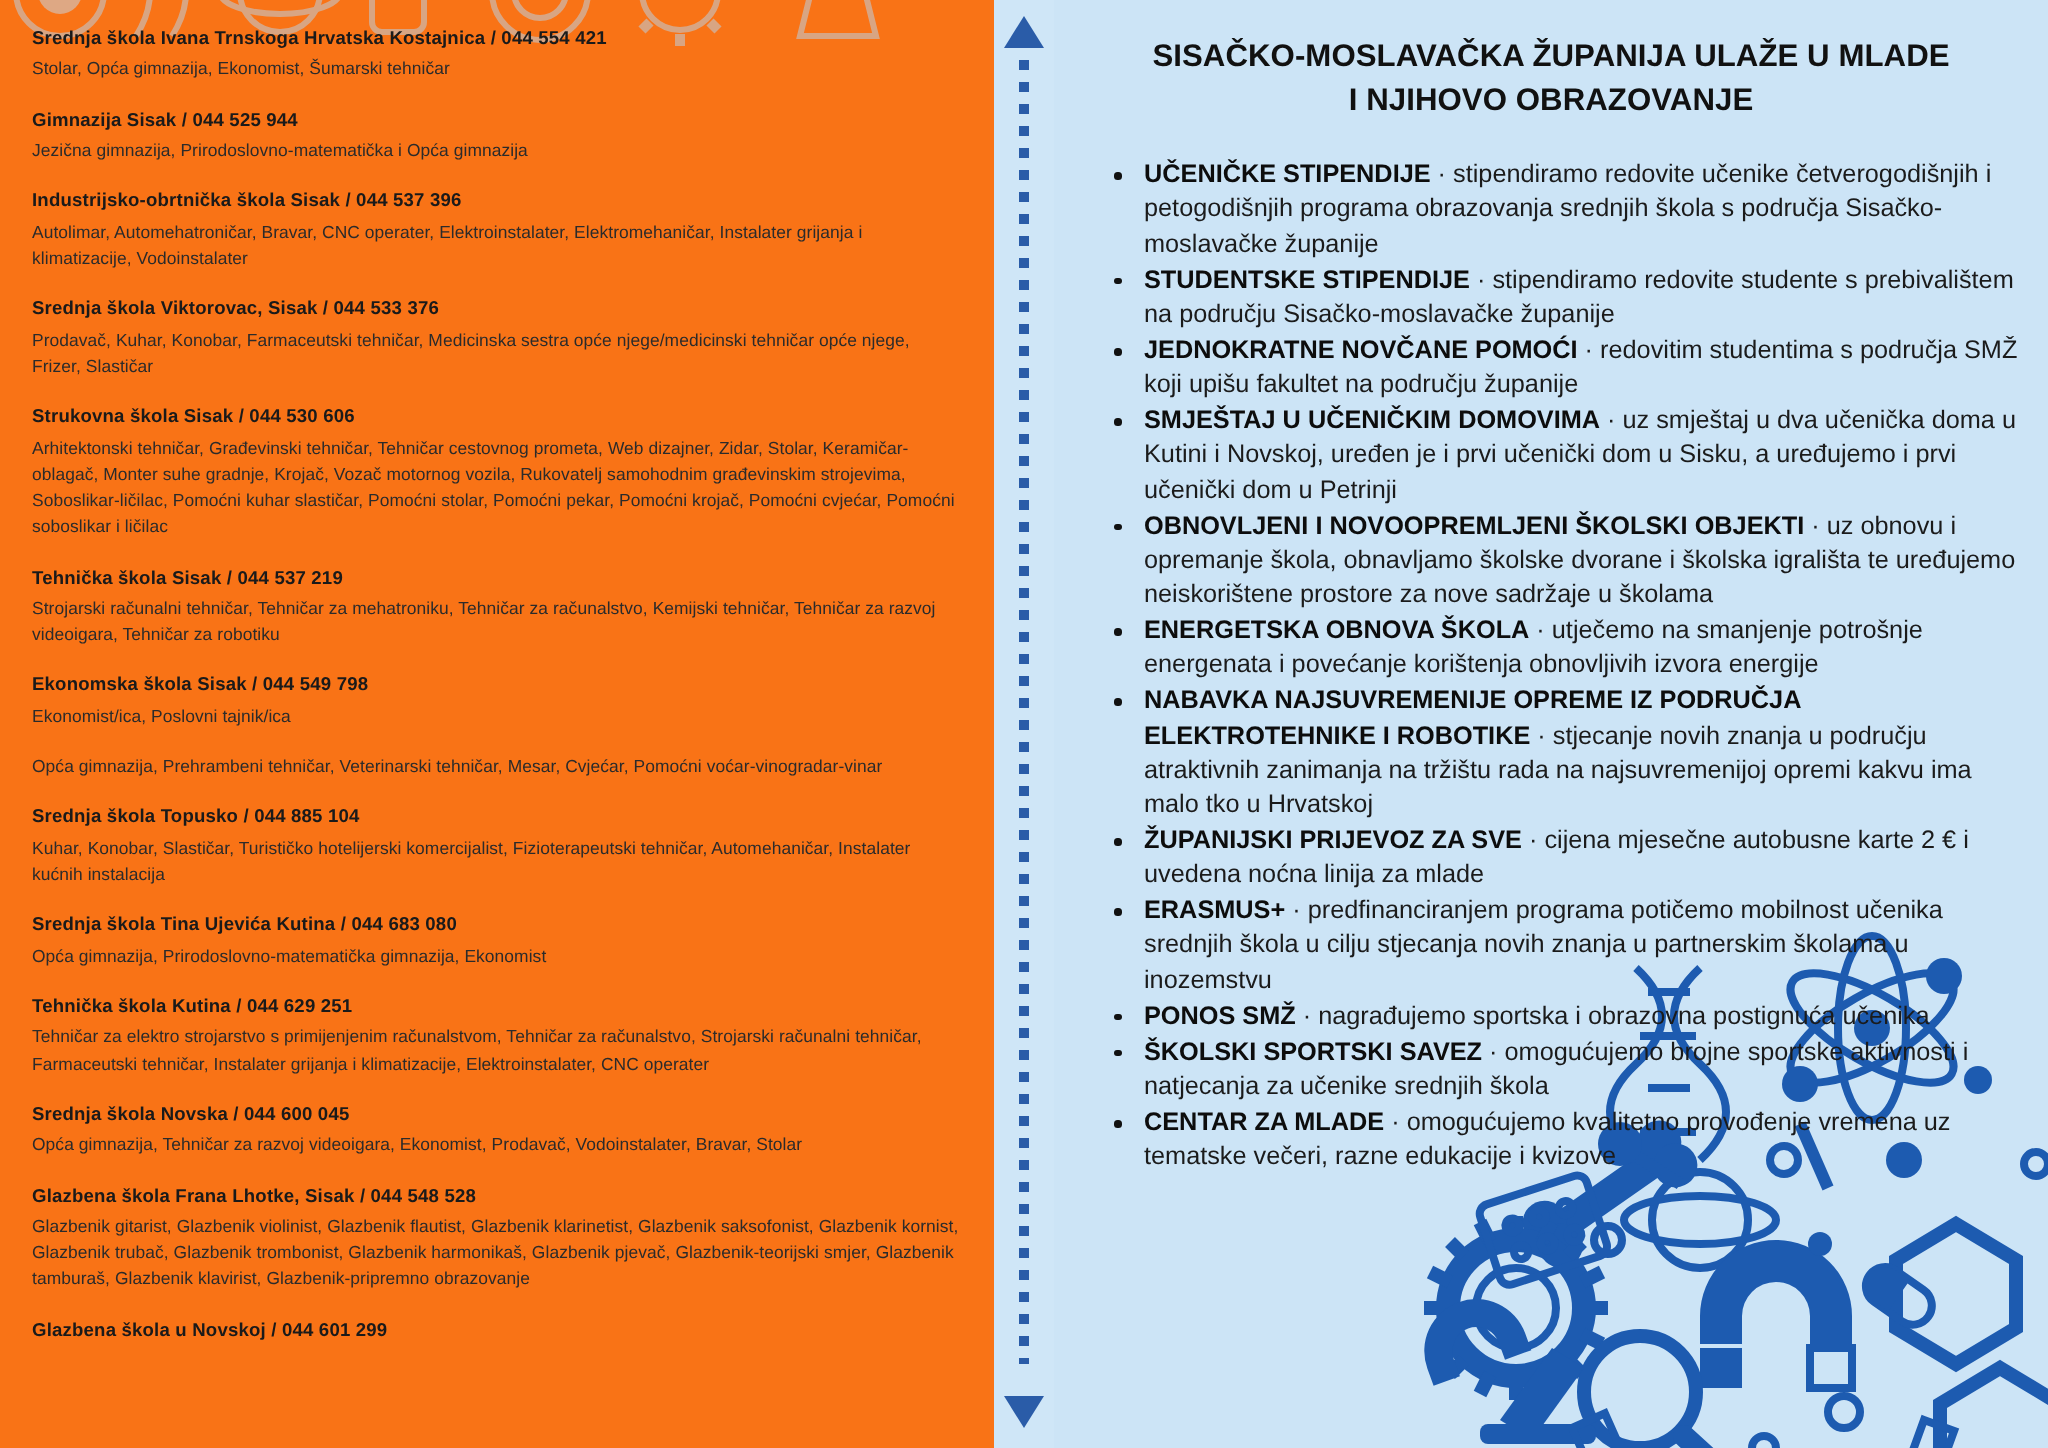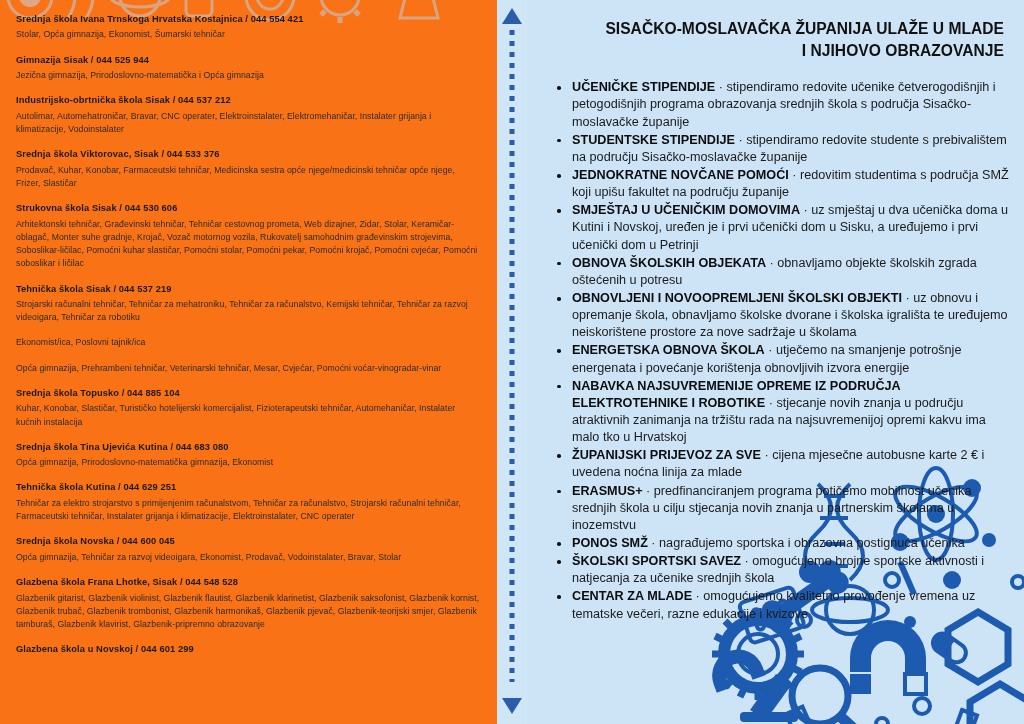--- a/index.html
+++ b/index.html
@@ -96,21 +96,21 @@
     transform:translateX(-50%);
     width:0;height:0;
     border-left:10px solid transparent;
     border-right:10px solid transparent;
   }
   .arrow-up{ top:8px; border-bottom:16px solid #2a5ca8; }
   .arrow-down{ bottom:10px; border-top:16px solid #2a5ca8; }
 
   
   .headline{
-    text-align:right;
+    text-align:center;
     font-size:15.6px;
     font-weight:bold;
     color:#111;
     line-height:1.42;
     margin:6px 6px 17px 10px;
     letter-spacing:.002em;
     position:relative;z-index:3;
   }
   ul.benefits{
     list-style:none;
@@ -187,40 +187,41 @@
         <div class="school-name">Srednja škola Ivana Trnskoga Hrvatska Kostajnica / 044 554 421</div>
         <div class="school-programs">Stolar, Opća gimnazija, Ekonomist, Šumarski tehničar</div>
       </div>
 
       <div class="school">
         <div class="school-name">Gimnazija Sisak / 044 525 944</div>
         <div class="school-programs">Jezična gimnazija, Prirodoslovno-matematička i Opća gimnazija</div>
       </div>
 
       <div class="school">
-        <div class="school-name">Industrijsko-obrtnička škola Sisak / 044 537 212</div>
+        <div class="school-name">Industrijsko-obrtnička škola Sisak / 044 537 396</div>
         <div class="school-programs">Autolimar, Automehatroničar, Bravar, CNC operater, Elektroinstalater, Elektromehaničar, Instalater grijanja i klimatizacije, Vodoinstalater</div>
       </div>
 
       <div class="school">
         <div class="school-name">Srednja škola Viktorovac, Sisak / 044 533 376</div>
         <div class="school-programs">Prodavač, Kuhar, Konobar, Farmaceutski tehničar, Medicinska sestra opće njege/medicinski tehničar opće njege, Frizer, Slastičar</div>
       </div>
 
       <div class="school">
         <div class="school-name">Strukovna škola Sisak / 044 530 606</div>
         <div class="school-programs">Arhitektonski tehničar, Građevinski tehničar, Tehničar cestovnog prometa, Web dizajner, Zidar, Stolar, Keramičar-oblagač, Monter suhe gradnje, Krojač, Vozač motornog vozila, Rukovatelj samohodnim građevinskim strojevima, Soboslikar-ličilac, Pomoćni kuhar slastičar, Pomoćni stolar, Pomoćni pekar, Pomoćni krojač, Pomoćni cvjećar, Pomoćni soboslikar i ličilac</div>
       </div>
 
       <div class="school">
         <div class="school-name">Tehnička škola Sisak / 044 537 219</div>
         <div class="school-programs">Strojarski računalni tehničar, Tehničar za mehatroniku, Tehničar za računalstvo, Kemijski tehničar, Tehničar za razvoj videoigara, Tehničar za robotiku</div>
       </div>
 
       <div class="school">
+        <div class="school-name">Ekonomska škola Sisak / 044 549 798</div>
         <div class="school-programs">Ekonomist/ica, Poslovni tajnik/ica</div>
       </div>
 
       <div class="school">
         <div class="school-programs">Opća gimnazija, Prehrambeni tehničar, Veterinarski tehničar, Mesar, Cvjećar, Pomoćni voćar-vinogradar-vinar</div>
       </div>
 
 
       <div class="school">
         <div class="school-name">Srednja škola Topusko / 044 885 104</div>
@@ -266,21 +267,20 @@
     <div class="headline">
       <div>SISAČKO-MOSLAVAČKA ŽUPANIJA ULAŽE U MLADE</div>
       <div>I NJIHOVO OBRAZOVANJE</div>
     </div>
 
     <ul class="benefits">
       <li><span class="term">UČENIČKE STIPENDIJE</span><span class="sep"> · </span><span>stipendiramo redovite učenike četverogodišnjih i petogodišnjih programa obrazovanja srednjih škola s područja Sisačko-moslavačke županije</span></li>
       <li><span class="term">STUDENTSKE STIPENDIJE</span><span class="sep"> · </span><span>stipendiramo redovite studente s prebivalištem na području Sisačko-moslavačke županije</span></li>
       <li><span class="term">JEDNOKRATNE NOVČANE POMOĆI</span><span class="sep"> · </span><span>redovitim studentima s područja SMŽ koji upišu fakultet na području županije</span></li>
       <li><span class="term">SMJEŠTAJ U UČENIČKIM DOMOVIMA</span><span class="sep"> · </span><span>uz smještaj u dva učenička doma u Kutini i Novskoj, uređen je i prvi učenički dom u Sisku, a uređujemo i prvi učenički dom u Petrinji</span></li>
-      <li><span class="term">OBNOVA ŠKOLSKIH OBJEKATA</span><span class="sep"> · </span><span>obnavljamo objekte školskih zgrada oštećenih u potresu</span></li>
       <li><span class="term">OBNOVLJENI I NOVOOPREMLJENI ŠKOLSKI OBJEKTI</span><span class="sep"> · </span><span>uz obnovu i opremanje škola, obnavljamo školske dvorane i školska igrališta te uređujemo neiskorištene prostore za nove sadržaje u školama</span></li>
       <li><span class="term">ENERGETSKA OBNOVA ŠKOLA</span><span class="sep"> · </span><span>utječemo na smanjenje potrošnje energenata i povećanje korištenja obnovljivih izvora energije</span></li>
       <li><span class="term">NABAVKA NAJSUVREMENIJE OPREME IZ PODRUČJA ELEKTROTEHNIKE I ROBOTIKE</span><span class="sep"> · </span><span>stjecanje novih znanja u području atraktivnih zanimanja na tržištu rada na najsuvremenijoj opremi kakvu ima malo tko u Hrvatskoj</span></li>
       <li><span class="term">ŽUPANIJSKI PRIJEVOZ ZA SVE</span><span class="sep"> · </span><span>cijena mjesečne autobusne karte 2 € i uvedena noćna linija za mlade</span></li>
       <li><span class="term">ERASMUS+</span><span class="sep"> · </span><span>predfinanciranjem programa potičemo mobilnost učenika srednjih škola u cilju stjecanja novih znanja u partnerskim školama u inozemstvu</span></li>
       <li><span class="term">PONOS SMŽ</span><span class="sep"> · </span><span>nagrađujemo sportska i obrazovna postignuća učenika</span></li>
       <li><span class="term">ŠKOLSKI SPORTSKI SAVEZ</span><span class="sep"> · </span><span>omogućujemo brojne sportske aktivnosti i natjecanja za učenike srednjih škola</span></li>
       <li><span class="term">CENTAR ZA MLADE</span><span class="sep"> · </span><span>omogućujemo kvalitetno provođenje vremena uz tematske večeri, razne edukacije i kvizove</span></li>
     </ul>
 

